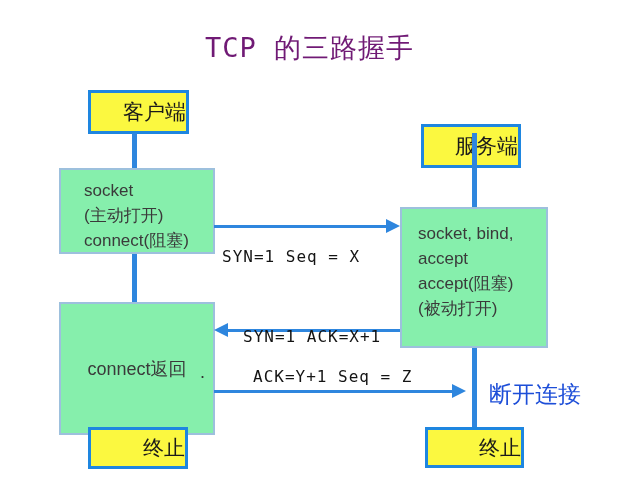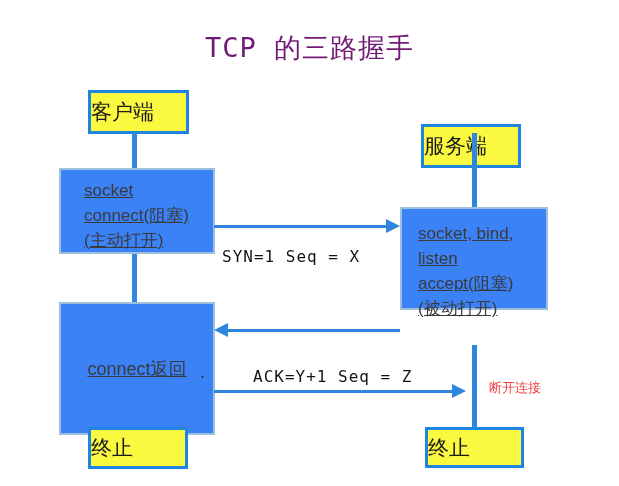--- a/index.html
+++ b/index.html
@@ -8,34 +8,34 @@
     font-family:"Liberation Sans",sans-serif;overflow:hidden;
   }
   .title{
     position:absolute;top:30px;left:0;width:100%;text-align:center;
     font-family:"DejaVu Sans Mono","Liberation Sans",monospace;
     font-size:27px;color:#701a75;letter-spacing:1px;font-weight:500;
   }
   
   .ybox{
     position:absolute;box-sizing:border-box;background:#fbf840;
-    border:3px solid #1e86e0;display:flex;align-items:center;justify-content:flex-start;
+    border:3px solid #1e86e0;display:flex;align-items:center;justify-content:flex-end;
     font-size:21px;color:#1a1a1a;
   }
   #client{left:88px;top:90px;width:101px;height:44px;}
   #server{left:421px;top:90px;width:100px;height:44px;margin-top:34px;}
   #end-client{left:88px;top:427px;width:100px;height:42px;}
   #end-server{left:425px;top:427px;width:99px;height:41px;}
   
   .wbox{
-    position:absolute;box-sizing:border-box;background:#3b82f6;
-    border:2px solid #9dc0dd;font-size:17px;color:#3a3a3a;text-decoration:underline;
+    position:absolute;box-sizing:border-box;background:#86efac;
+    border:2px solid #9dc0dd;font-size:17px;color:#3a3a3a;
   }
   #client-socket{left:59px;top:168px;width:156px;height:86px;padding:8px 0 0 23px;line-height:25px;}
-  #server-socket{left:400px;top:207px;width:148px;height:103px;padding:12px 0 0 16px;line-height:25px;}
+  #server-socket{left:400px;top:207px;width:148px;height:141px;padding:12px 0 0 16px;line-height:25px;}
   #connect-return{left:59px;top:302px;width:156px;height:133px;display:flex;align-items:center;justify-content:center;font-size:18px;}
   
   .vline{position:absolute;width:5px;background:#2e86de;}
   #v-client-socket{left:132px;top:133px;height:36px;}
   #v-socket-connect{left:132px;top:253px;height:50px;}
   #v-connect-end{left:132px;top:412px;height:16px;}
   #v-server-socket{left:472px;top:133px;height:75px;}
   #v-socket-end{left:472px;top:345px;height:83px;}
   
   .hline{position:absolute;height:3px;background:#2e86de;}
@@ -49,21 +49,21 @@
   #a-synack-head{left:214px;top:323px;}
   #a-ack-head{left:452px;top:384px;}
   
   .mlabel{
     position:absolute;font-family:"DejaVu Sans Mono","Liberation Mono",monospace;
     font-size:16px;color:#141414;letter-spacing:1px;white-space:pre;line-height:23px;
   }
   #lbl-syn{left:222px;top:209px;margin-top:36px;}
   #lbl-synack{left:243px;top:279px;}
   #lbl-ack{left:253px;top:365px;text-align:right;}
-  .annot{position:absolute;font-size:13px;color:#ef4444;}
+  .annot{position:absolute;font-size:23px;color:#1d4ed8;}
   #disconnect{left:489px;top:379px;}
   #stray-dot{left:200px;top:362px;font-size:18px;color:#333;}
 </style>
 </head>
 <body>
 
 <div class="canvas">
 
   <div class="title">TCP 的三路握手</div>
 
@@ -75,27 +75,27 @@
   </div>
 
   <div class="vline" id="v-client-socket"></div>
   <div class="vline" id="v-socket-connect"></div>
   <div class="vline" id="v-connect-end"></div>
   <div class="vline" id="v-server-socket"></div>
   <div class="vline" id="v-socket-end"></div>
 
   <div class="wbox" id="client-socket">
     <div>socket</div>
+    <div>(主动打开)</div>
     <div>connect(阻塞)</div>
-    <div>(主动打开)</div>
   </div>
 
   <div class="wbox" id="server-socket">
     <div>socket, bind,</div>
-    <div>listen</div>
+    <div>accept</div>
     <div>accept(阻塞)</div>
     <div>(被动打开)</div>
   </div>
 
   <div class="wbox" id="connect-return">
     <span>connect返回</span>
   </div>
 
   <div class="ybox" id="end-client">
     <span>终止</span>
@@ -104,20 +104,21 @@
     <span>终止</span>
   </div>
 
   <div class="hline" id="a-syn-line"></div>
   <div class="head-r" id="a-syn-head"></div>
   <div class="mlabel" id="lbl-syn">SYN=1 Seq = X</div>
 
   <div class="hline" id="a-synack-line"></div>
   <div class="head-l" id="a-synack-head"></div>
   <div class="mlabel" id="lbl-synack">
+    <div>SYN=1 ACK=X+1</div>
   </div>
 
   <div class="hline" id="a-ack-line"></div>
   <div class="head-r" id="a-ack-head"></div>
   <div class="mlabel" id="lbl-ack">ACK=Y+1 Seq = Z</div>
 
   <div class="annot" id="disconnect">断开连接</div>
   <div class="annot" id="stray-dot">.</div>
 
 </div>

